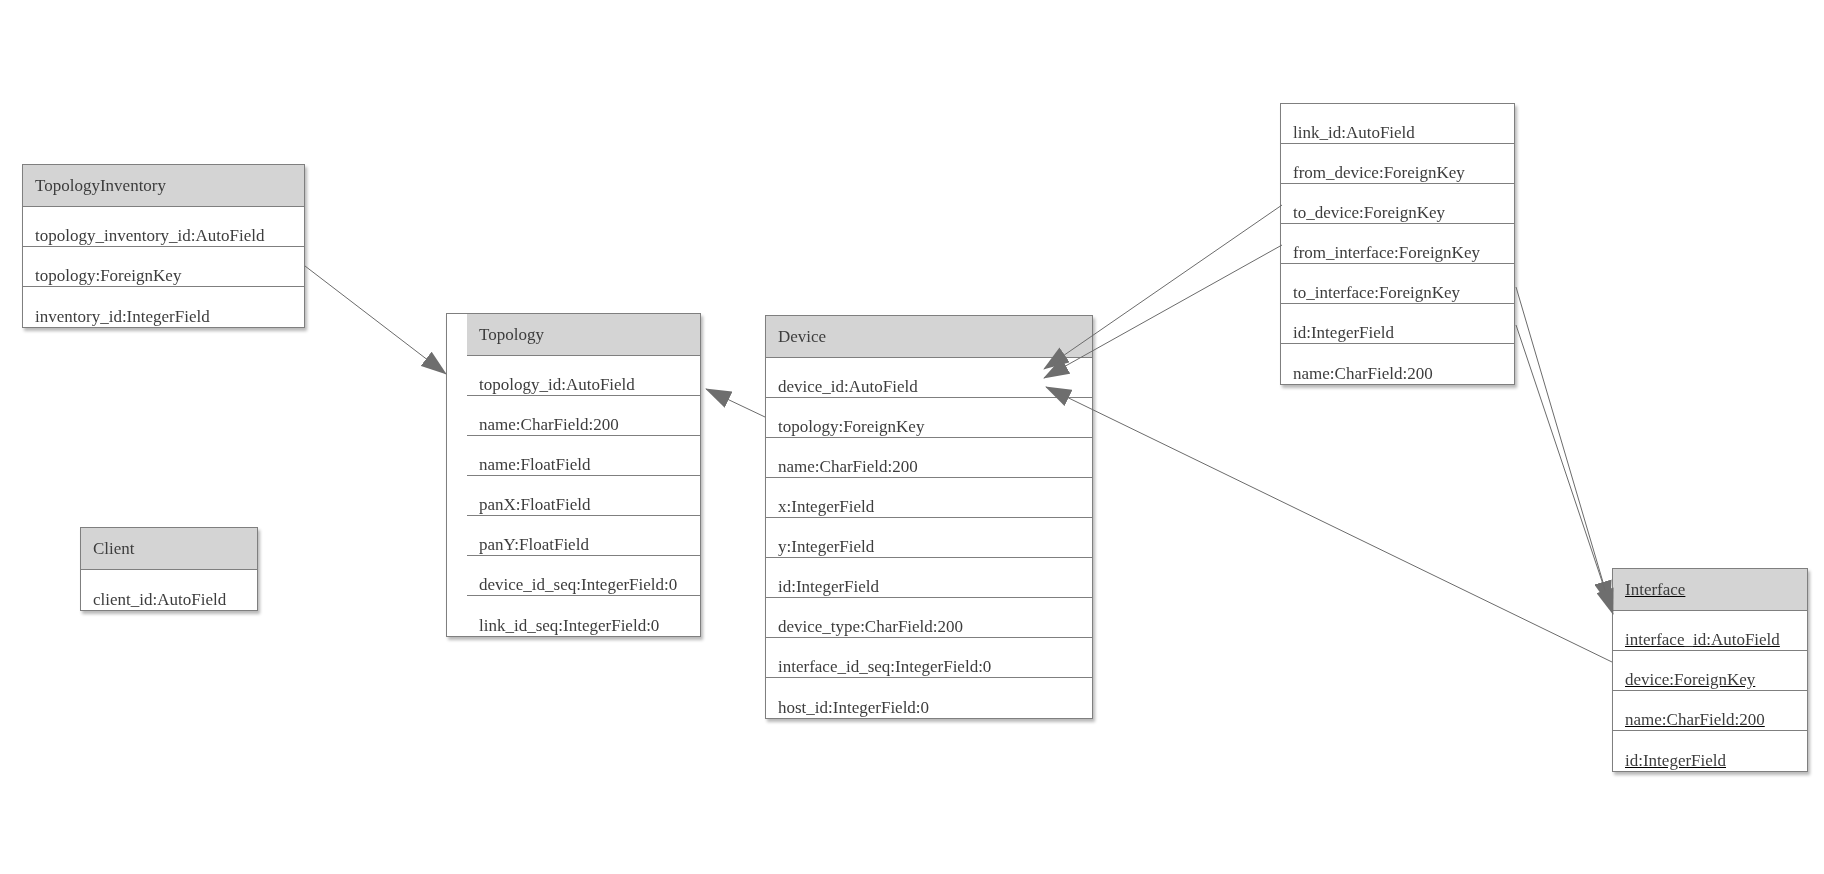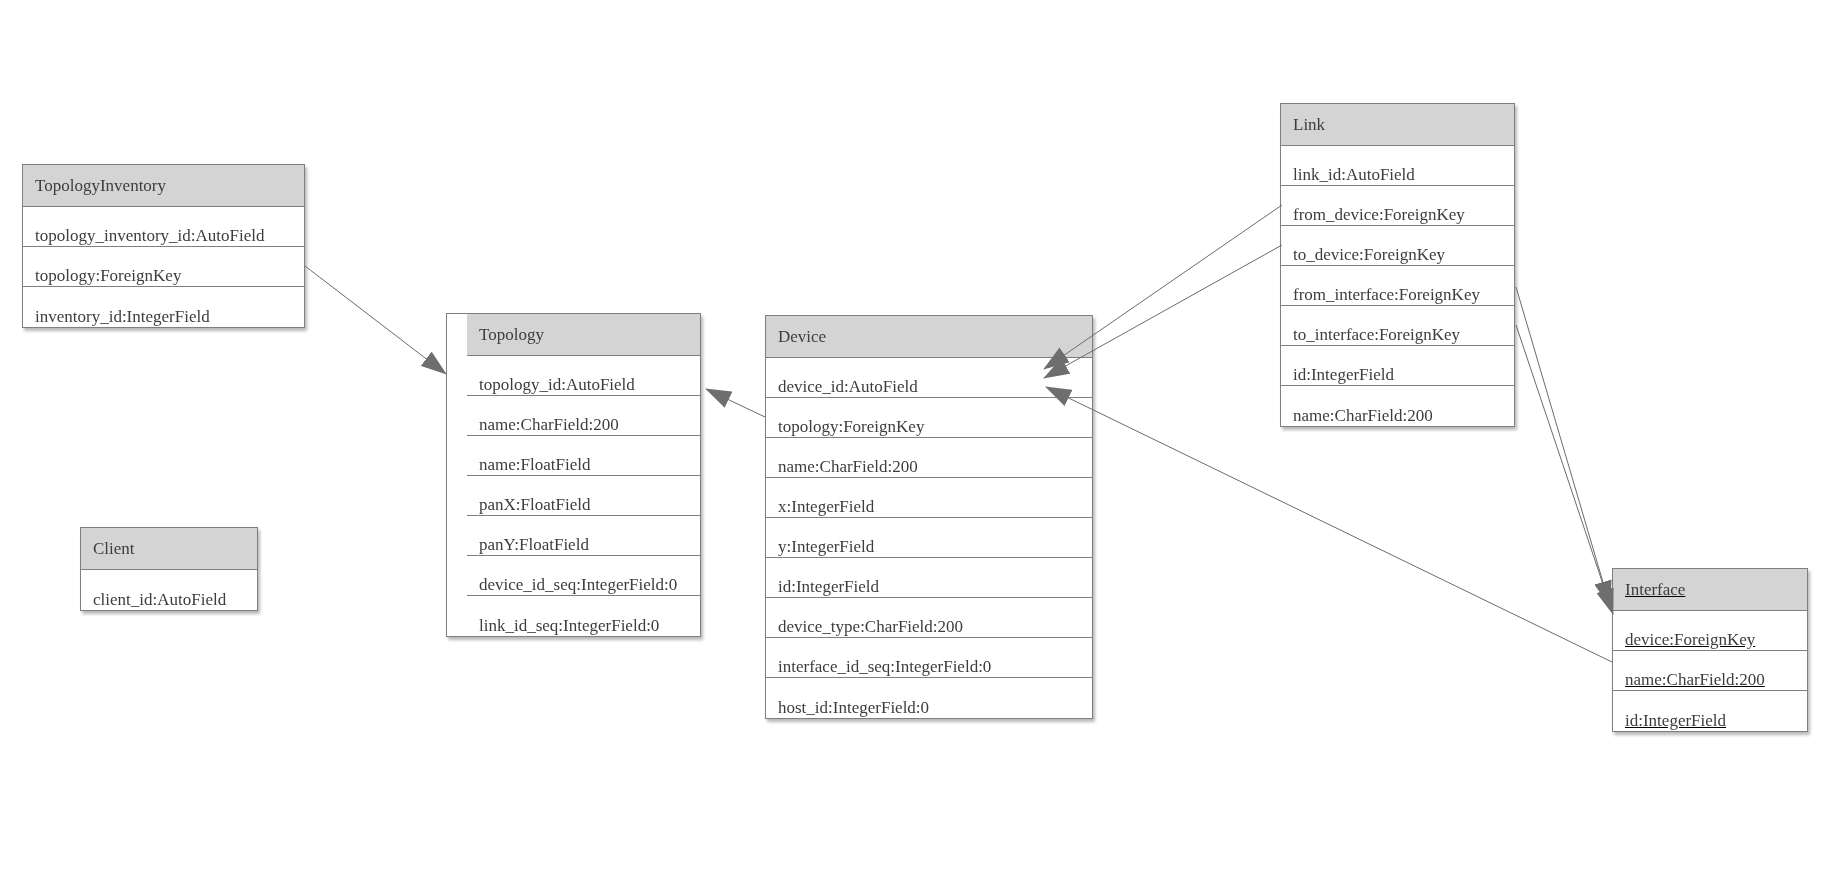--- a/index.html
+++ b/index.html
@@ -140,23 +140,20 @@
           <span>device_type:CharField:200</span>
         </div>
         <div class="row">
           <span>interface_id_seq:IntegerField:0</span>
         </div>
         <div class="row">
           <span>host_id:IntegerField:0</span>
         </div>
       </div>
       <div class="entity" style="left: 1280px; top: 103px; width: 235px;">
-        <div class="header">
-          <span>Link</span>
-        </div>
         <div class="row">
           <span>link_id:AutoField</span>
         </div>
         <div class="row">
           <span>from_device:ForeignKey</span>
         </div>
         <div class="row">
           <span>to_device:ForeignKey</span>
         </div>
         <div class="row">
@@ -168,20 +165,23 @@
         <div class="row">
           <span>id:IntegerField</span>
         </div>
         <div class="row">
           <span>name:CharField:200</span>
         </div>
       </div>
       <div class="entity" style="left: 1612px; top: 568px; width: 196px; text-decoration: underline;">
         <div class="header">
           <span>Interface</span>
+        </div>
+        <div class="row">
+          <span>interface_id:AutoField</span>
         </div>
         <div class="row">
           <span>device:ForeignKey</span>
         </div>
         <div class="row">
           <span>name:CharField:200</span>
         </div>
         <div class="row">
           <span>id:IntegerField</span>
         </div>

